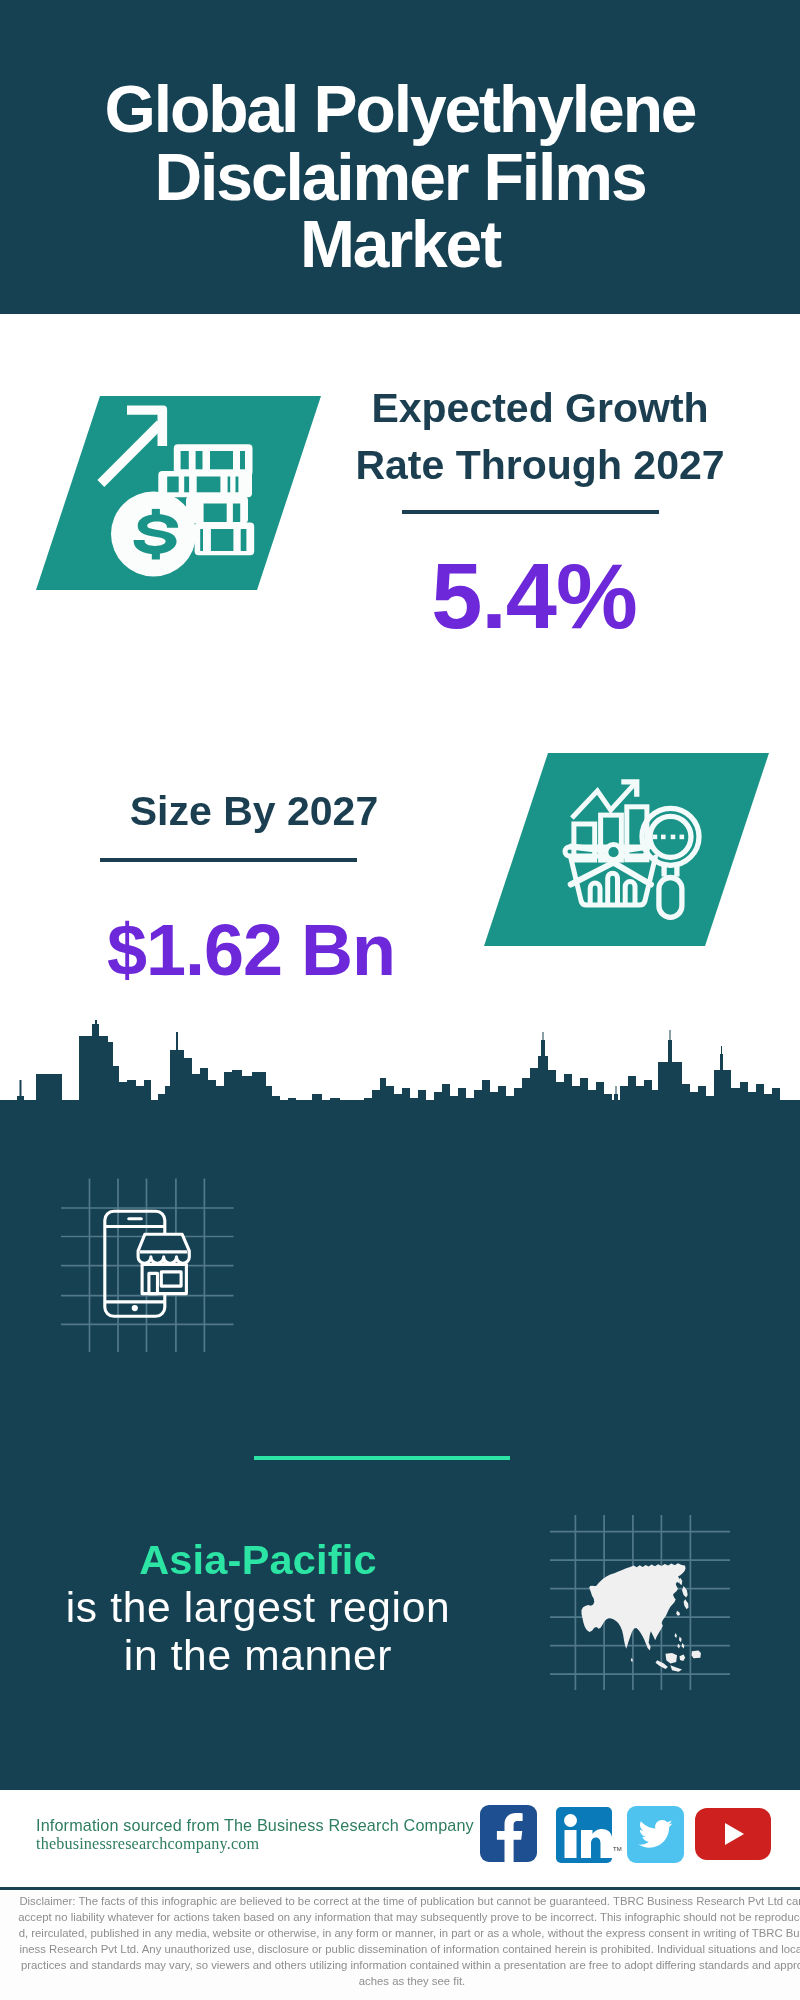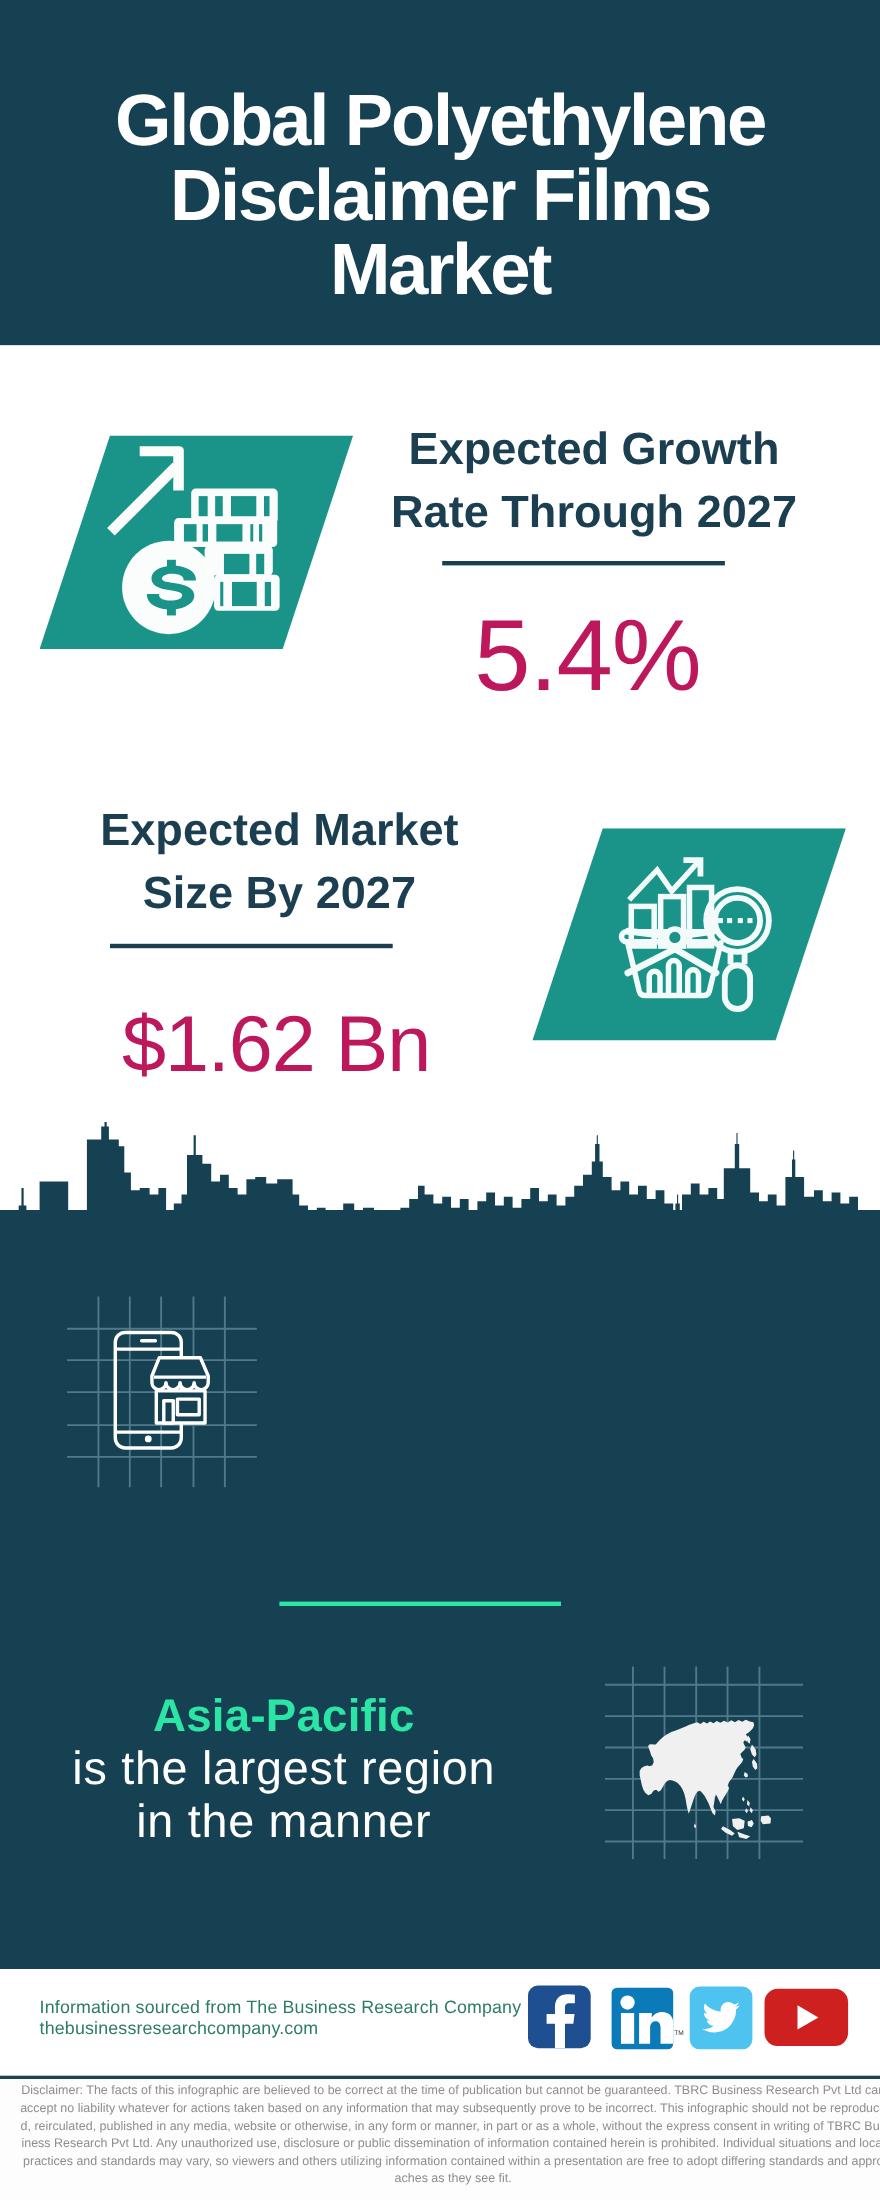--- a/index.html
+++ b/index.html
@@ -12,21 +12,21 @@
      font-weight:bold;font-size:66px;line-height:67.5px;letter-spacing:-2.1px;margin-top:20px;}
 
   
   .white-sec{position:absolute;left:0;top:314px;width:800px;height:706px;background:#fff;}
 
   .para{position:absolute;}
   .para svg{position:absolute;left:0;top:0;}
 
   .stat-title{position:absolute;color:#1b3f51;font-weight:bold;font-size:41px;line-height:57px;text-align:center;letter-spacing:0px;}
   .rule{position:absolute;height:4px;background:#1b3f51;}
-  .stat-value{position:absolute;color:#be185d;font-weight:normal;text-align:center;letter-spacing:-1px;}
+  .stat-value{position:absolute;color:#6d28d9;font-weight:bold;text-align:center;letter-spacing:-1px;}
 
   
   .darkblock{position:absolute;left:0;top:1100px;width:800px;height:690px;background:#164152;}
   .skyline{position:absolute;left:0;top:1020px;width:800px;height:160px;}
 
   .mint{color:#2ce5a4;}
   .wtext{color:#ffffff;}
   .grid-icon{position:absolute;}
 
 
@@ -150,21 +150,21 @@
       </g>
       <g fill="#f2fbf9" data-name="magnifier-dots">
         <rect x="168.6" y="81.6" width="4.6" height="4.6"></rect>
         <rect x="177" y="81.6" width="4.6" height="4.6"></rect>
         <rect x="186.7" y="81.6" width="4.6" height="4.6"></rect>
         <rect x="195.5" y="81.6" width="4.6" height="4.6"></rect>
       </g>
     </svg>
   </div>
   <div class="stat-title" data-name="market-stat-title" style="left:54px;top:726px;width:400px;">
-    <span data-name="market-title-line-1">Expected Market</span><br>
+    <br>
     <span data-name="market-title-line-2">Size By 2027</span>
   </div>
   <div class="rule" data-name="market-divider" style="left:100px;top:858px;width:257px;"></div>
   <div class="stat-value" data-name="market-stat-value" style="left:51px;top:878px;width:400px;font-size:72px;line-height:80px;margin-top:32px;">$1.62 Bn</div>
 
   <svg class="skyline" width="800" height="160" viewBox="0 0 800 160" data-name="city-skyline" style="top:1020px;">
     <path d="M0,100H800V160H0Z M0,94H8V160H0Z M8,98H16V160H8Z M14,88H20V160H14Z M17,76H24V160H17Z M19.5,60H21.5V160H19.5Z M24,82H31V160H24Z M31,92H36V160H31Z M36,54H62V160H36Z M62,88H68V160H62Z M68,80H74V160H68Z M74,90H79V160H74Z M79,16H108V160H79Z M92,4H99V160H92Z M95,-3H97V160H95Z M108,22H113V160H108Z M113,46H119V160H113Z M119,62H127V160H119Z M127,60H136V160H127Z M136,66H144V160H136Z M144,60H151V160H144Z M151,82H158V160H151Z M158,74H165V160H158Z M165,66H170V160H165Z M170,30H184V160H170Z M176,12H178V160H176Z M184,38H192V160H184Z M192,54H200V160H192Z M200,48H208V160H200Z M208,60H216V160H208Z M216,66H224V160H216Z M224,52H232V160H224Z M232,50H242V160H232Z M242,56H252V160H242Z M252,52H266V160H252Z M266,66H272V160H266Z M272,76H280V160H272Z M280,82H288V160H280Z M288,78H296V160H288Z M296,86H304V160H296Z M304,80H312V160H304Z M312,74H322V160H312Z M322,84H330V160H322Z M330,78H340V160H330Z M340,88H348V160H340Z M348,80H356V160H348Z M356,86H364V160H356Z M364,78H372V160H364Z M372,70H380V160H372Z M380,58H386V160H380Z M386,66H394V160H386Z M394,74H402V160H394Z M402,68H410V160H402Z M410,78H418V160H410Z M418,70H426V160H418Z M426,80H434V160H426Z M434,72H442V160H434Z M442,64H450V160H442Z M450,76H458V160H450Z M458,68H466V160H458Z M466,78H474V160H466Z M474,70H482V160H474Z M482,60H490V160H482Z M490,72H498V160H490Z M498,66H506V160H498Z M506,76H514V160H506Z M514,68H522V160H514Z M522,58H530V160H522Z M530,48H538V160H530Z M538,36H548V160H538Z M541,20H545V160H541Z M542.5,12H543.5V160H542.5Z M548,50H556V160H548Z M556,62H564V160H556Z M564,54H572V160H564Z M572,66H580V160H572Z M580,58H588V160H580Z M588,70H596V160H588Z M596,62H604V160H596Z M604,74H612V160H604Z M612,84H620V160H612Z M614,74H618V160H614Z M615.5,66H616.5V160H615.5Z M620,66H628V160H620Z M628,56H636V160H628Z M636,66H644V160H636Z M644,60H652V160H644Z M652,70H658V160H652Z M658,42H682V160H658Z M668,20H672V160H668Z M669.5,10H670.5V160H669.5Z M682,64H690V160H682Z M690,72H698V160H690Z M698,66H706V160H698Z M706,76H714V160H706Z M714,50H731V160H714Z M720,34H723V160H720Z M721,26H722V160H721Z M731,68H740V160H731Z M740,62H748V160H740Z M748,72H756V160H748Z M756,64H764V160H756Z M764,74H772V160H764Z M772,68H780V160H772Z M780,84H790V160H780Z M790,124H800V160H790Z" fill="#164152"></path>
   </svg>
   <div class="darkblock" data-name="insights-section"></div>
 
@@ -199,21 +199,21 @@
     <g stroke="#52798a" stroke-width="1.7" data-name="grid-lines">
       <path d="M30.4,10 V185 M59.1,10 V185 M87.9,10 V185 M116.4,10 V185 M145.4,10 V185"></path>
       <path d="M5,26.6 H185 M5,55.1 H185 M5,83.6 H185 M5,112.1 H185 M5,140.6 H185 M5,169.1 H185"></path>
     </g>
     <path d="M51.1,81.0 L54.1,77.4 L57.8,74.1 L61.4,71.5 L65.3,69.5 L69.3,68.2 L73.3,66.5 L77.2,64.9 L81.2,63.2 L85.1,61.9 L88.8,60.6 L91.7,62.2 L94.7,60.3 L97.7,61.9 L100.6,59.9 L103.6,61.6 L106.6,59.6 L109.9,61.2 L113.2,59.3 L116.5,60.9 L119.8,58.9 L123.1,60.6 L126.4,58.6 L129.7,60.3 L133.0,58.3 L136.6,59.9 L139.9,60.6 L140.6,63.2 L139.6,65.9 L137.6,68.2 L135.3,70.2 L133.0,71.5 L134.3,73.5 L135.3,76.1 L134.0,78.1 L132.0,77.1 L130.7,79.1 L131.7,81.4 L133.0,83.7 L131.7,86.0 L129.7,87.7 L128.0,89.6 L129.0,92.3 L130.7,94.6 L129.4,97.2 L127.4,99.5 L125.4,101.8 L123.8,104.5 L122.4,107.5 L121.1,110.4 L119.5,112.7 L117.8,115.0 L116.5,118.0 L117.8,120.7 L116.5,123.6 L114.8,126.3 L113.2,128.9 L111.5,131.9 L110.2,135.2 L108.9,132.2 L107.2,128.9 L105.9,126.3 L104.9,129.2 L104.3,133.5 L103.6,137.8 L105.6,141.8 L104.9,145.4 L102.6,143.1 L101.0,139.1 L99.3,134.8 L97.7,131.5 L95.7,127.9 L93.7,125.3 L91.4,123.0 L89.1,123.6 L87.1,126.6 L85.5,130.9 L83.8,135.8 L82.5,140.1 L81.2,143.8 L80.0,140.1 L79.0,135.2 L78.2,130.2 L77.1,125.6 L75.4,121.6 L73.4,118.3 L71.3,116.2 L68.8,114.5 L66.3,113.6 L63.9,113.2 L61.5,114.2 L59.2,116.7 L57.3,120.0 L55.6,122.8 L53.6,123.8 L51.6,122.1 L49.3,122.8 L47.0,125.8 L44.4,127.1 L41.7,125.1 L39.8,121.8 L38.4,117.5 L37.5,113.2 L36.5,108.9 L36.5,105.0 L38.1,102.3 L40.8,100.7 L43.4,100.0 L45.7,100.7 L48.0,99.7 L49.3,97.1 L48.7,93.4 L47.0,90.8 L46.0,87.5 L45.0,84.7 L44.2,82.4 L45.2,81.0 L47.2,80.7 L49.2,81.0 Z" fill="#f0f0f0" data-name="asia-landmass"></path>
     <path d="M138.6,81.0 L141.9,85.2 L142.7,90.1 L141.1,92.6 L138.6,90.1 L137.0,85.2 Z M140.2,94.2 L143.2,98.4 L143.5,102.5 L141.6,104.2 L139.4,100.8 L138.6,96.7 Z M132.0,105.8 L134.5,107.5 L135.0,109.9 L132.8,110.8 L131.2,108.8 Z M135.3,72.8 L137.3,76.1 L136.6,80.2 L134.5,78.6 L134.0,74.8 Z M130.4,128.1 L132.0,130.5 L131.2,133.0 L129.5,130.9 Z M134.5,131.4 L136.6,133.8 L136.1,137.2 L134.0,135.2 Z M137.3,138.0 L139.4,140.5 L138.6,143.4 L136.6,141.3 Z M133.3,138.8 L135.0,140.8 L134.0,143.4 L132.3,141.3 Z M112.2,155.3 L118.8,158.6 L122.9,161.9 L120.5,163.9 L114.7,161.1 L110.5,157.8 Z M120.5,148.7 L127.0,147.9 L132.0,150.3 L131.2,157.0 L125.4,158.6 L121.3,155.3 Z M134.5,151.2 L138.6,149.5 L140.2,152.8 L138.3,156.1 L135.0,155.0 Z M146.9,146.2 L153.5,145.4 L155.9,147.9 L155.4,152.8 L148.5,153.3 L146.5,150.3 Z M86.6,152.8 L87.9,155.0 L87.1,157.3 L85.8,155.3 Z M125.4,160.2 L132.0,162.7 L137.0,164.4 L133.6,166.8 L127.0,165.2 Z" fill="#f0f0f0" data-name="asia-islands"></path>
   </svg>
 
   <div class="footer" data-name="footer"></div>
   <div class="footer-text" data-name="source-line-1" style="left:36px;top:1814px;">Information sourced from The Business Research Company</div>
-  <div class="footer-text" data-name="source-line-2" style="left:36px;top:1833px;">thebusinessresearchcompany.com</div>
+  <div class="footer-text" data-name="source-line-2" style="left:36px;top:1833px;font-family:Liberation Serif, serif;">thebusinessresearchcompany.com</div>
 
   <div class="social" data-name="facebook-icon" style="left:480px;top:1805px;width:57px;height:57px;background:#1d4f91;">
     <svg width="57" height="57" viewBox="0 0 57 57">
         <path d="M33.6,57 V34.8 h7.6 l1.1,-8.8 h-8.7 v-5.6 c0,-2.5 0.7,-4.3 4.4,-4.3 l4.6,0 V8.3 c-0.8,-0.1 -3.6,-0.3 -6.8,-0.3 c-6.7,0 -11.3,4.1 -11.3,11.6 v6.4 h-7.6 v8.8 h7.6 V57 z" fill="#ffffff"></path>
       </svg>
   </div>
   <div class="social" data-name="linkedin-icon" style="left:556px;top:1807px;width:56px;height:56px;background:#0b7ab8;border-radius:5px;">
     <svg width="56" height="56" viewBox="0 0 56 56">
         <g fill="#ffffff">
           <circle cx="14.5" cy="13.5" r="6.5"></circle>

